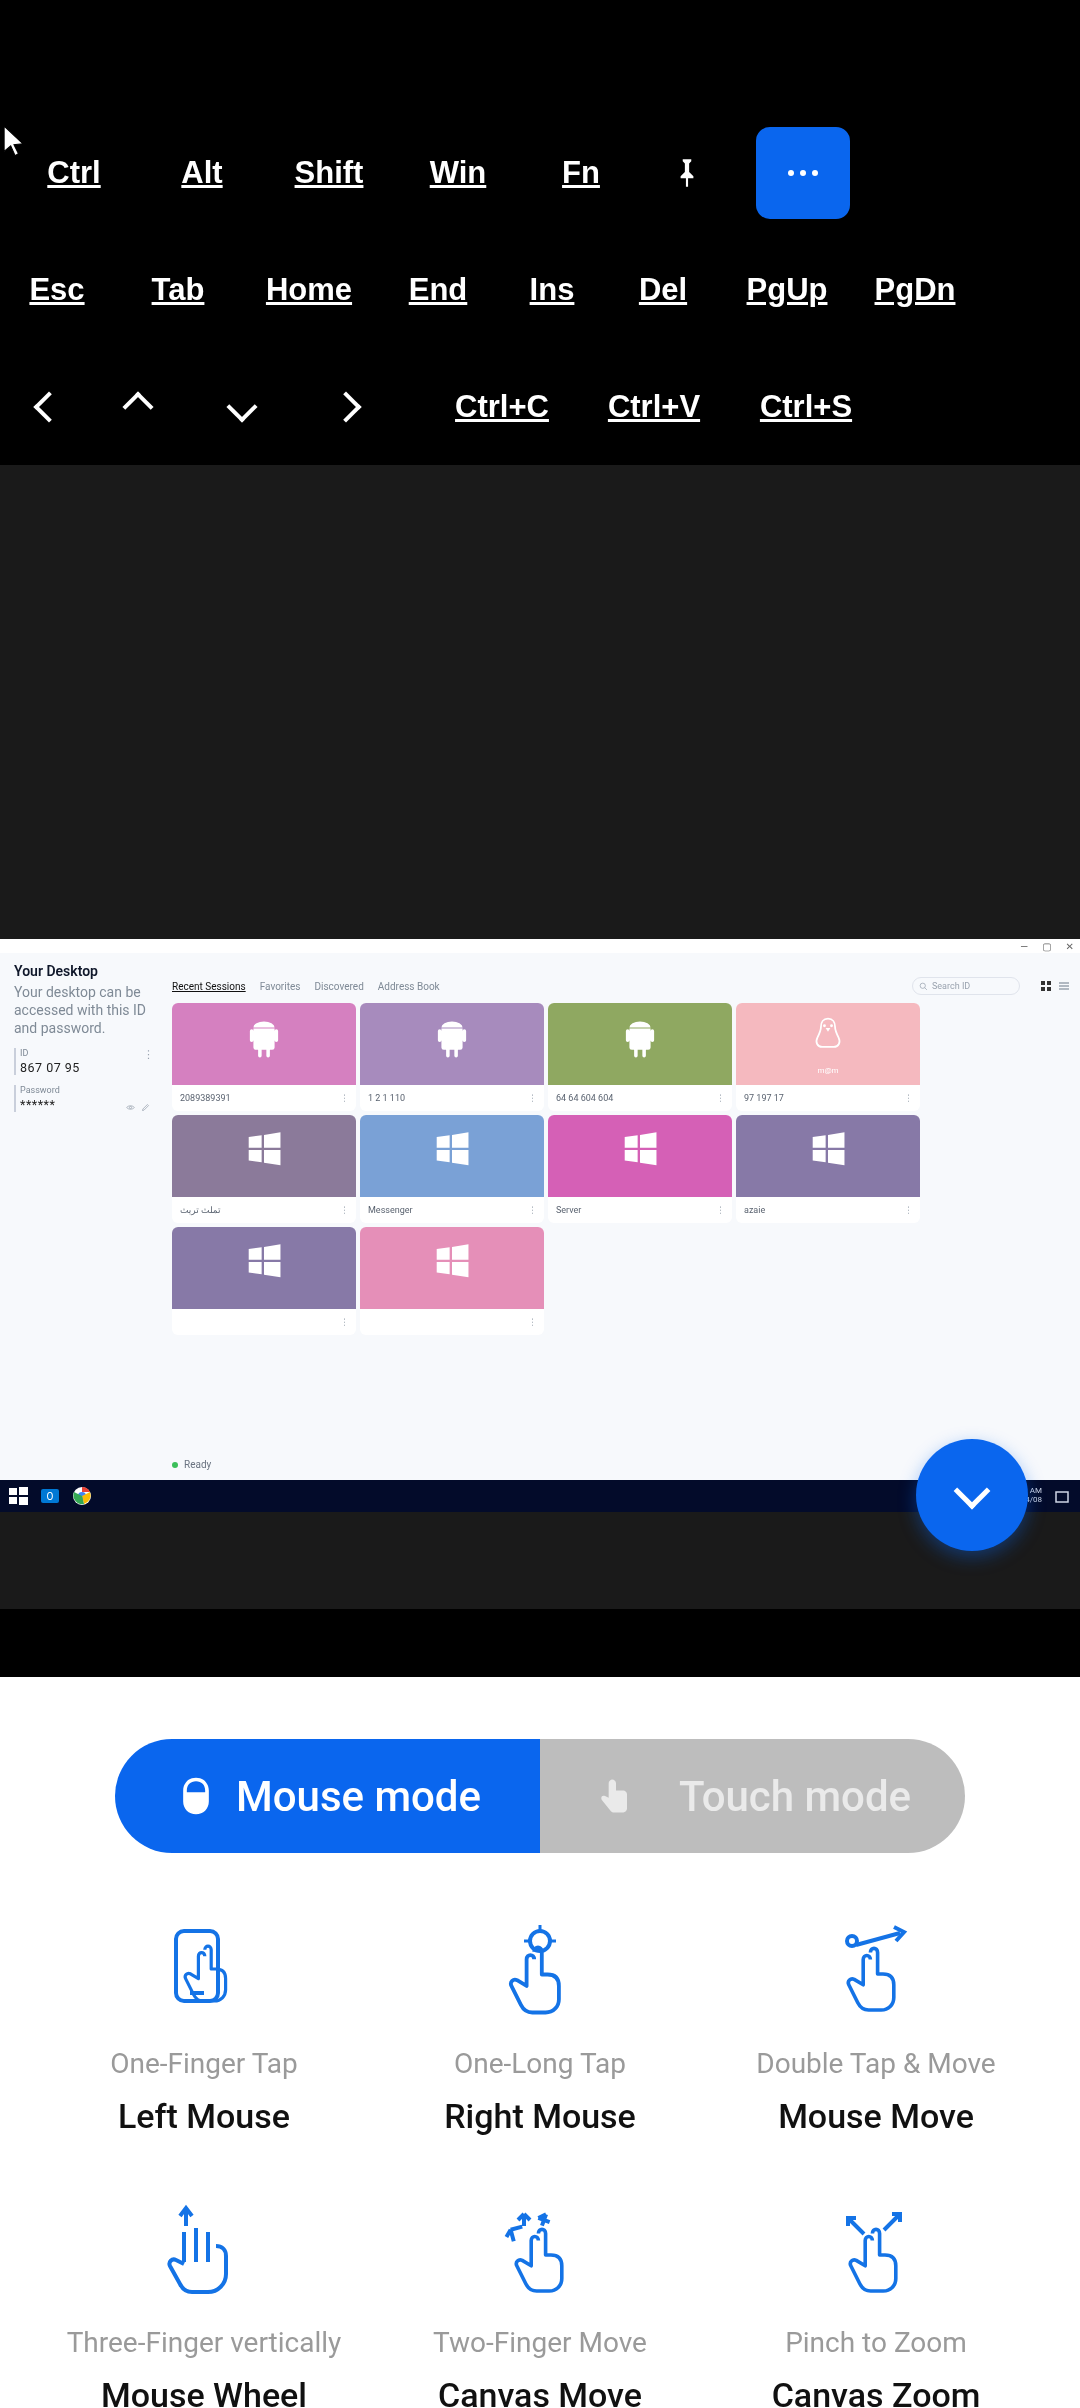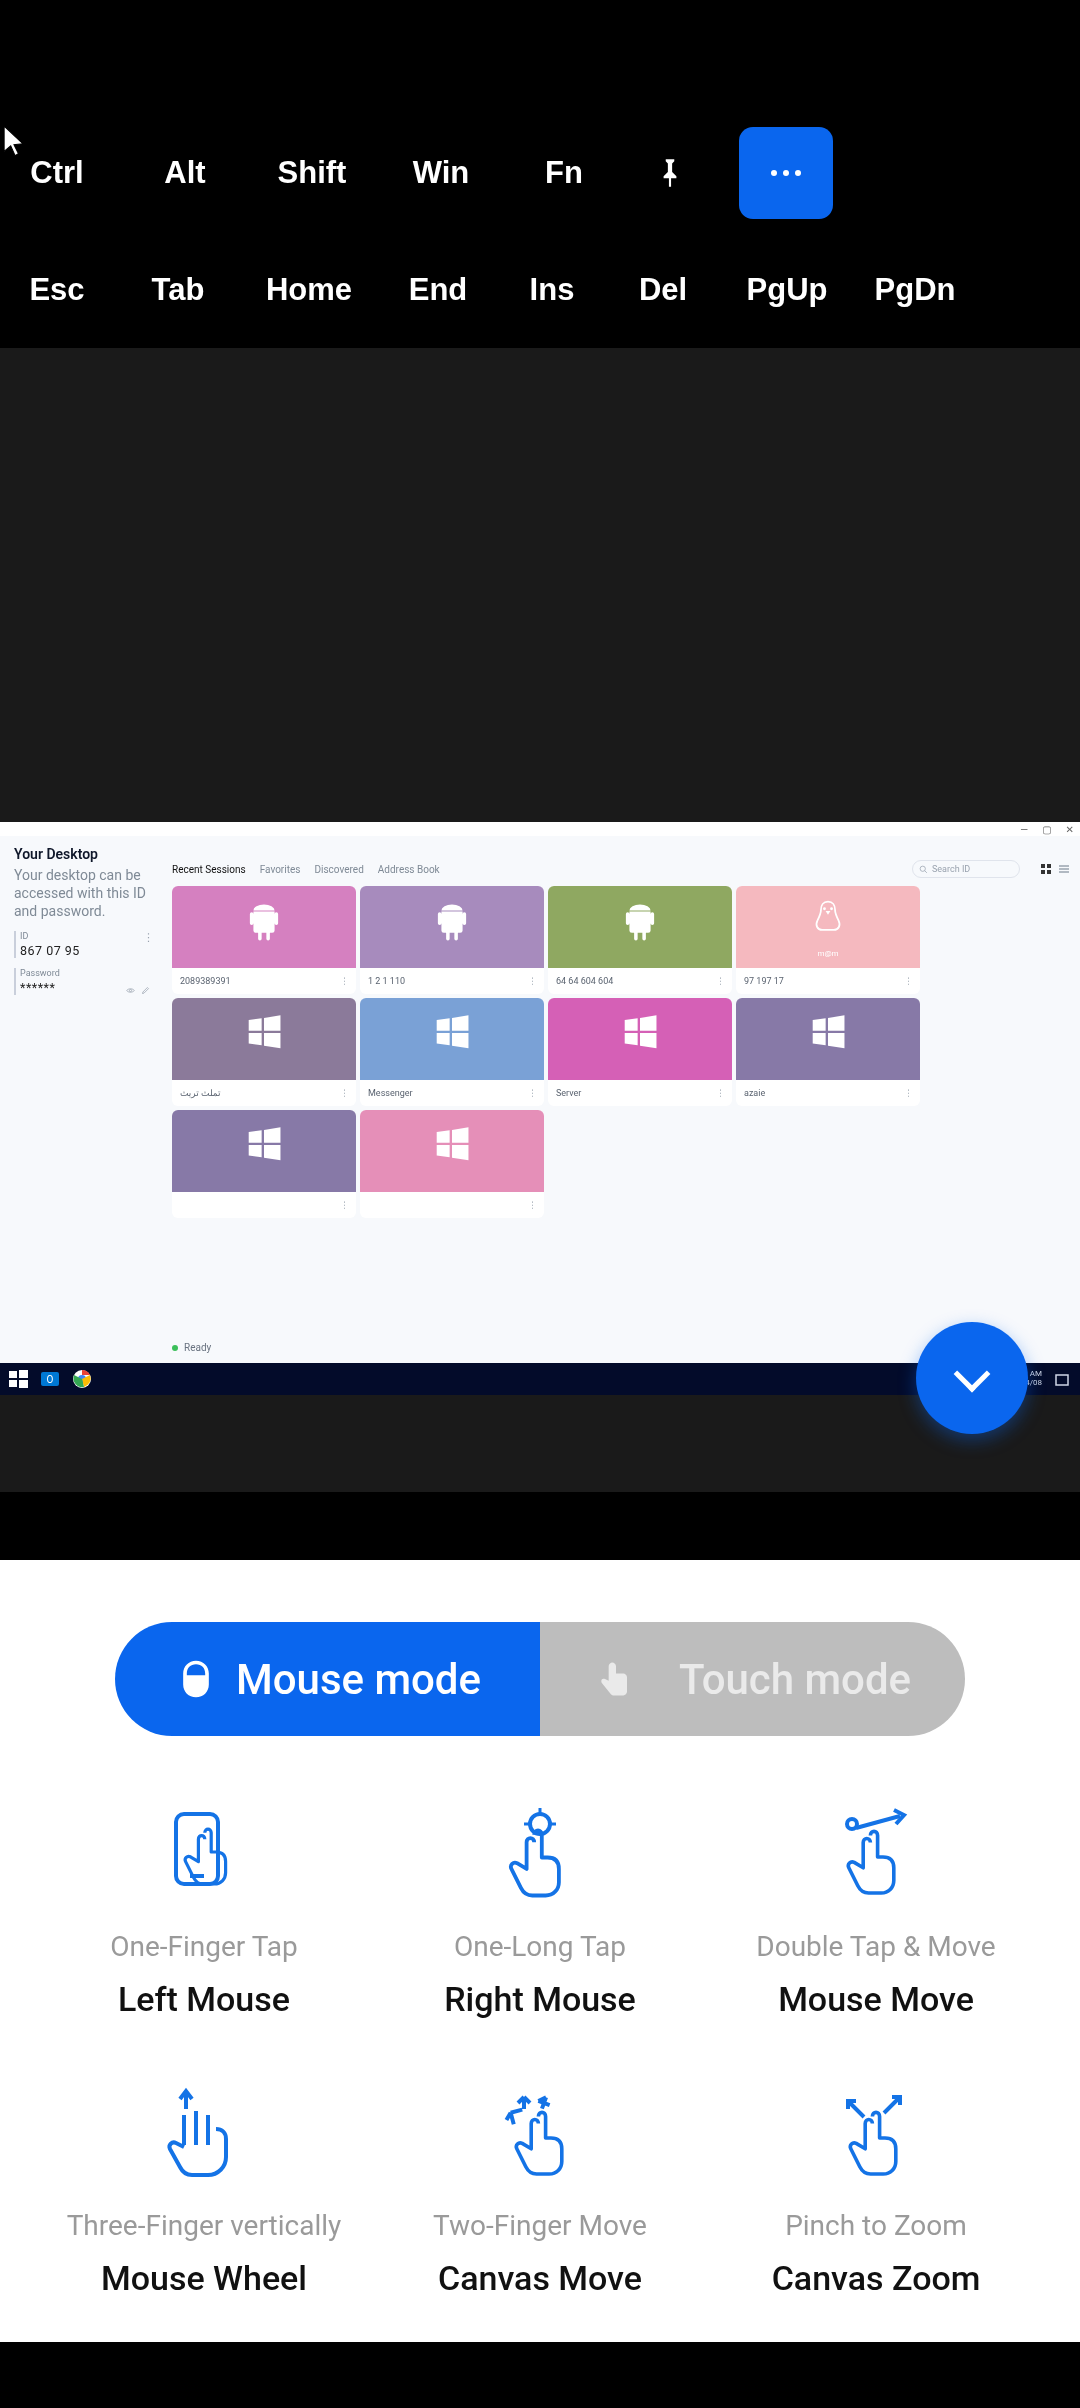--- a/index.html
+++ b/index.html
@@ -1,20 +1,20 @@
 <!DOCTYPE html>
 <html><head>
 <meta charset="utf-8">
 <style>
   * { margin: 0; padding: 0; box-sizing: border-box; }
   html, body { width: 1080px; height: 2408px; background: #000; font-family: -apple-system, BlinkMacSystemFont, "Segoe UI", Roboto, sans-serif; overflow: hidden; }
   .status-spacer { height: 114px; background: #000; }
   .cursor { position: absolute; top: 125px; left: 3px; width: 22px; height: 32px; z-index: 50; }
   .toolbar { background: #000; color: #fff; }
-  .toolbar-row { display: flex; align-items: center; height: 117px; padding: 0 7px; }
+  .toolbar-row { display: flex; align-items: center; height: 117px; padding: 0 24px; text-decoration: underline; }
   .tbtn { font-size: 31px; font-weight: 600; color: #fff; background: transparent; border: none; height: 92px; border-radius: 14px; display: flex; align-items: center; justify-content: center; }
   .r1 .tbtn { flex: 0 0 auto; }
   .row1-gap { flex: 0 0 auto; }
   .more-btn { background: #0a66ee; width: 94px; display: flex; align-items: center; justify-content: center; }
   .more-dots { display: flex; gap: 6px; }
   .more-dots span { width: 6px; height: 6px; background: #fff; border-radius: 50%; }
   .pin { display: flex; align-items: center; justify-content: center; }
   .r2 { padding-left: 12px; }
   .r2 .tbtn { }
   .r3 { padding-left: 12px; }
@@ -46,21 +46,21 @@
 
   .rdwin-main { flex: 1; padding: 10px 10px 4px 10px; position: relative; }
   .control-card { width: 290px; background: #fff; border-radius: 8px; padding: 14px 16px 12px 16px; }
   .control-card-title { font-size: 13px; font-weight: 600; color: #111; }
   .control-input { margin-top: 10px; border: 1px solid #d2d8e2; height: 26px; border-radius: 2px; display: flex; align-items: center; padding: 0 8px; font-size: 12px; color: #555; }
   .control-actions { display: flex; justify-content: flex-end; gap: 6px; margin-top: 8px; }
   .ctrl-btn { font-size: 9px; padding: 4px 10px; border-radius: 3px; border: 1px solid #d2d8e2; background: #fff; color: #444; }
   .ctrl-btn.primary { background: #0a66ee; border-color: #0a66ee; color: #fff; }
 
   .rdtabs { display: flex; align-items: center; gap: 14px; margin-top: 14px; font-size: 10px; color: #7f8a96; }
-  .rdtabs .active { color: #111; }
+  .rdtabs .active { color: #111; text-decoration: underline; }
   .rdtabs-spacer { flex: 1; }
   .search-mini { width: 108px; height: 18px; border: 1px solid #e0e4ec; border-radius: 9px; display: flex; align-items: center; padding: 0 6px; gap: 4px; color: #9aa3af; font-size: 9px; }
   .view-icn { display: flex; gap: 6px; margin-left: 6px; }
   .view-icn span { width: 12px; height: 12px; }
 
   .tiles { display: grid; grid-template-columns: repeat(4, 184px); gap: 4px 4px; margin-top: 8px; }
   .tile { width: 184px; border-radius: 6px; overflow: hidden; background: #fff; }
   .tile-top { height: 82px; display: flex; flex-direction: column; align-items: center; justify-content: center; gap: 12px; }
   .tile-top svg { width: 40px; height: 40px; }
   .tile-name { font-size: 8px; color: #fff; }
@@ -149,20 +149,37 @@
     <div style="width:20px"></div>
     <button class="tbtn" style="width:96px">End</button>
     <div style="width:22px"></div>
     <button class="tbtn" style="width:88px">Ins</button>
     <div style="width:22px"></div>
     <button class="tbtn" style="width:90px">Del</button>
     <div style="width:22px"></div>
     <button class="tbtn" style="width:114px">PgUp</button>
     <div style="width:14px"></div>
     <button class="tbtn" style="width:114px">PgDn</button>
+  </div>
+  <div class="toolbar-row r3">
+    <button class="tbtn arrow-btn" style="width:74px">
+        <span class="chev left"></span>
+      </button>
+    <button class="tbtn arrow-btn">
+        <span class="chev up"></span>
+      </button>
+    <button class="tbtn arrow-btn">
+        <span class="chev down"></span>
+      </button>
+    <button class="tbtn arrow-btn">
+        <span class="chev right"></span>
+      </button>
+    <button class="tbtn shortcut" style="width:128px;margin-left:40px">Ctrl+C</button>
+    <button class="tbtn shortcut" style="width:128px;margin-left:24px">Ctrl+V</button>
+    <button class="tbtn shortcut" style="width:128px;margin-left:24px">Ctrl+S</button>
   </div>
 </div>
 
 <div class="dark-gap"></div>
 
 <div class="remote-view">
   <div class="rdwin">
     <div class="rdwin-titlebar">
       <span>—</span>
       <span>▢</span>

